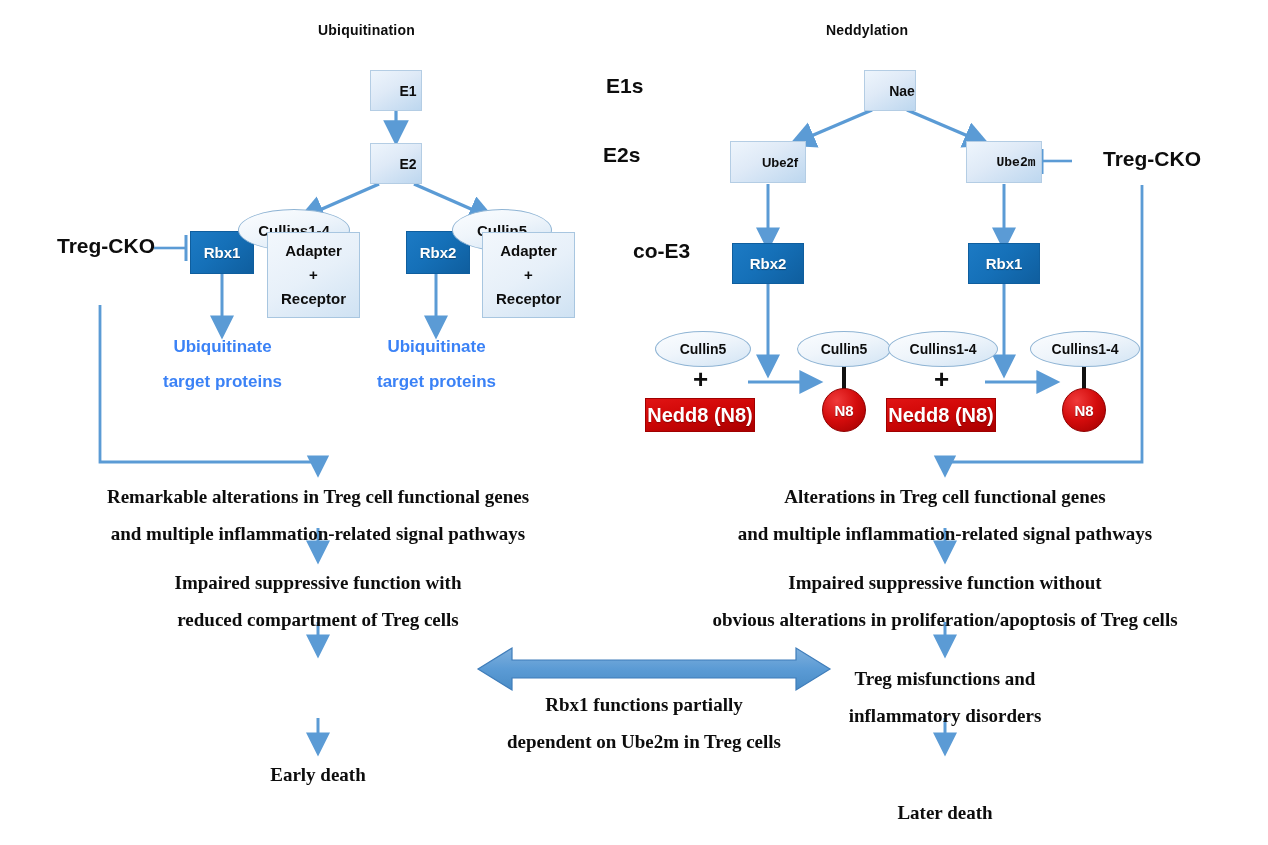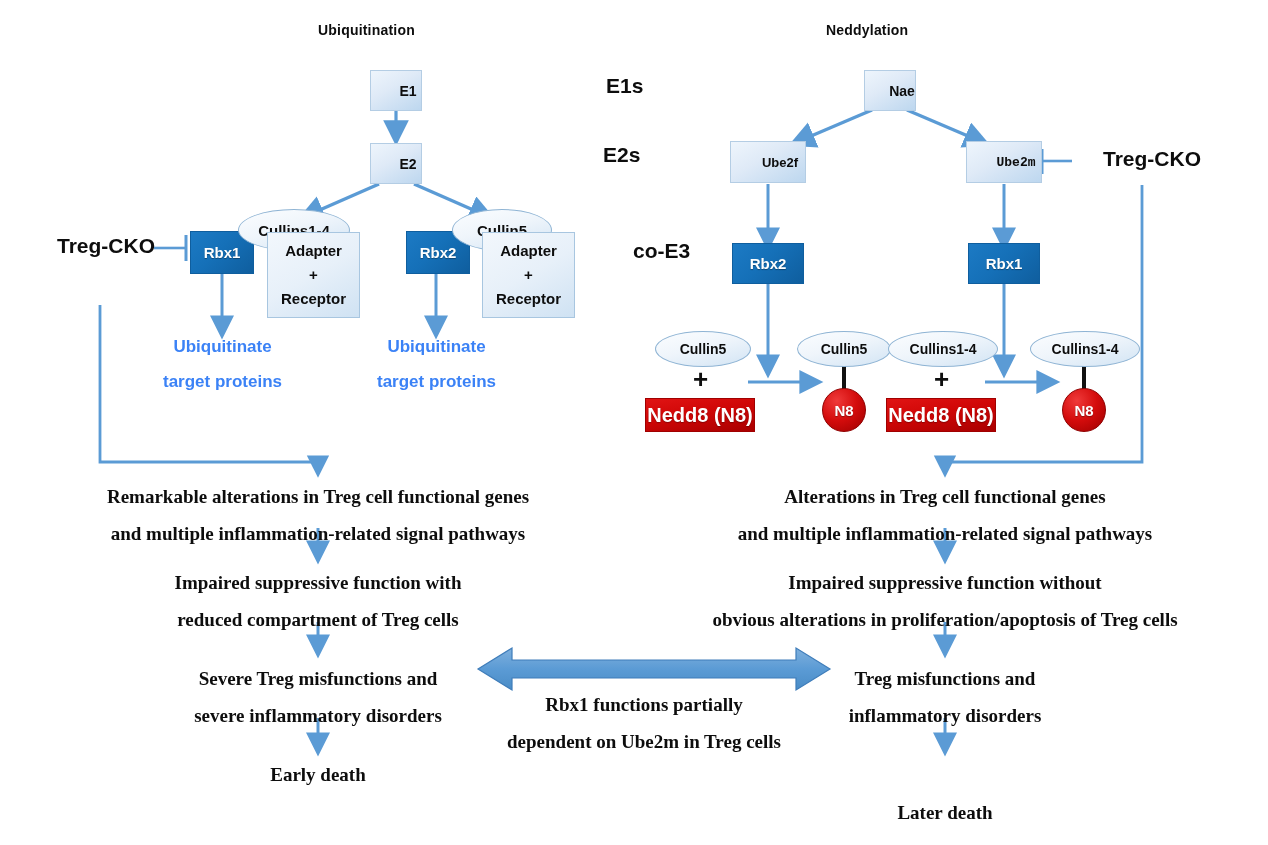--- a/index.html
+++ b/index.html
@@ -210,24 +210,20 @@
   <div class="node n8" style="left:1062px;top:388px;width:44px;height:44px;">N8</div>
 
   <div class="flow" style="left:18px;top:478px;width:600px;">
     <div>Remarkable alterations in Treg cell functional genes</div>
     <div>and multiple inflammation-related signal pathways</div>
   </div>
   <div class="flow" style="left:18px;top:564px;width:600px;">
     <div>Impaired suppressive function with</div>
     <div>reduced compartment of Treg cells</div>
   </div>
-  <div class="flow" style="left:18px;top:660px;width:600px;">
-    <div>Severe Treg misfunctions and</div>
-    <div>severe inflammatory disorders</div>
-  </div>
   <div class="flow" style="left:18px;top:756px;width:600px;">
     <div>Early death</div>
   </div>
 
   <div class="flow" style="left:645px;top:478px;width:600px;">
     <div>Alterations in Treg cell functional genes</div>
     <div>and multiple inflammation-related signal pathways</div>
   </div>
   <div class="flow" style="left:645px;top:660px;width:600px;">
     <div>Treg misfunctions and</div>

